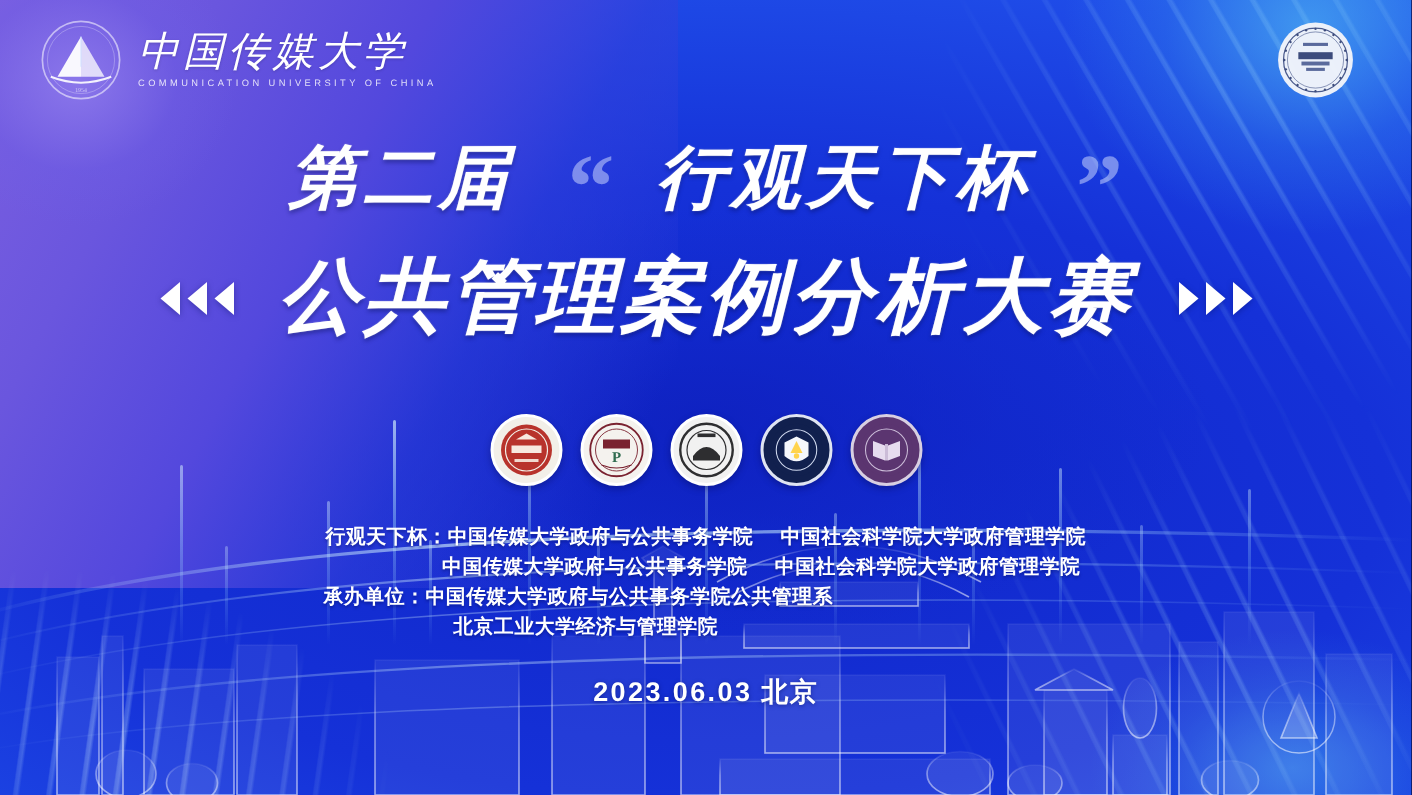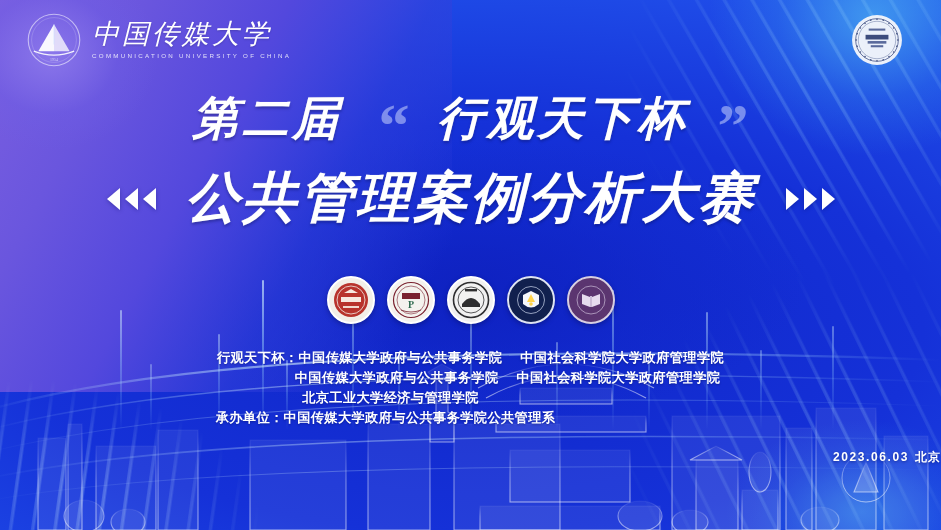--- a/index.html
+++ b/index.html
@@ -249,24 +249,24 @@
   }
   .orgs .row { white-space: nowrap; }
   .orgs .lbl { letter-spacing: 0.4px; }
   .gap-wide { display: inline-block; width: 18px; }
   .indent { display: inline-block; width: 74px; }
 
   .datebar {
     position: absolute;
     left: 0; right: 0;
     top: 449px;
-    text-align: right;
+    text-align: center;
     color: #ffffff;
     font-weight: 700;
-    font-size: 12px;
+    font-size: 18px;
     letter-spacing: 1.6px;
     text-shadow: 0 1px 3px rgba(0,14,90,0.5);
   }
   .datebar .city { margin-left: 6px; letter-spacing: 1px; }
 </style>
 </head>
 <body>
 
 <div id="poster">
 
@@ -509,24 +509,24 @@
   </div>
 
   <div class="orgs">
     <div class="row">
       <span class="lbl">行观天下杯：</span><span>中国传媒大学政府与公共事务学院</span><span class="gap-wide"></span><span>中国社会科学院大学政府管理学院</span>
     </div>
     <div class="row">
       <span class="indent"></span><span>中国传媒大学政府与公共事务学院</span><span class="gap-wide"></span><span>中国社会科学院大学政府管理学院</span>
     </div>
     <div class="row">
+      <span class="lbl">承办单位：</span><span>中国传媒大学政府与公共事务学院公共管理系</span><span style="display:inline-block;width:170px"></span>
+    </div>
+    <div class="row">
       <span class="indent"></span><span>北京工业大学经济与管理学院</span><span class="gap-wide"></span><span style="display:inline-block;width:216px"></span>
-    </div>
-    <div class="row">
-      <span class="lbl">承办单位：</span><span>中国传媒大学政府与公共事务学院公共管理系</span><span style="display:inline-block;width:170px"></span>
     </div>
   </div>
 
   <div class="datebar">
     <span>2023.06.03</span><span class="city">北京</span>
   </div>
 
 </div>
 
 </body></html>

